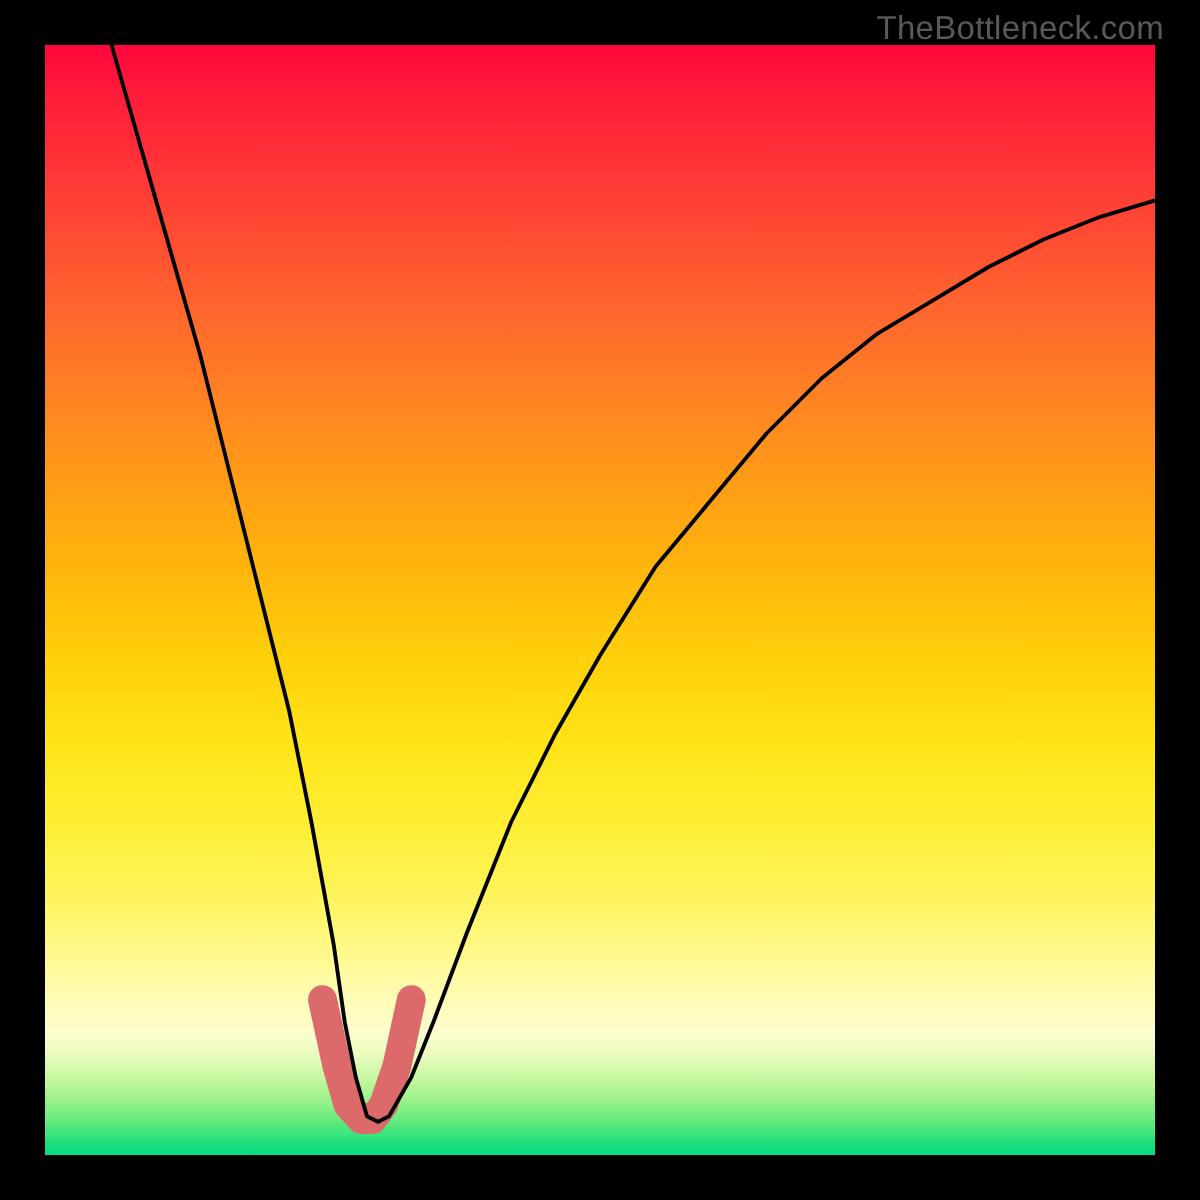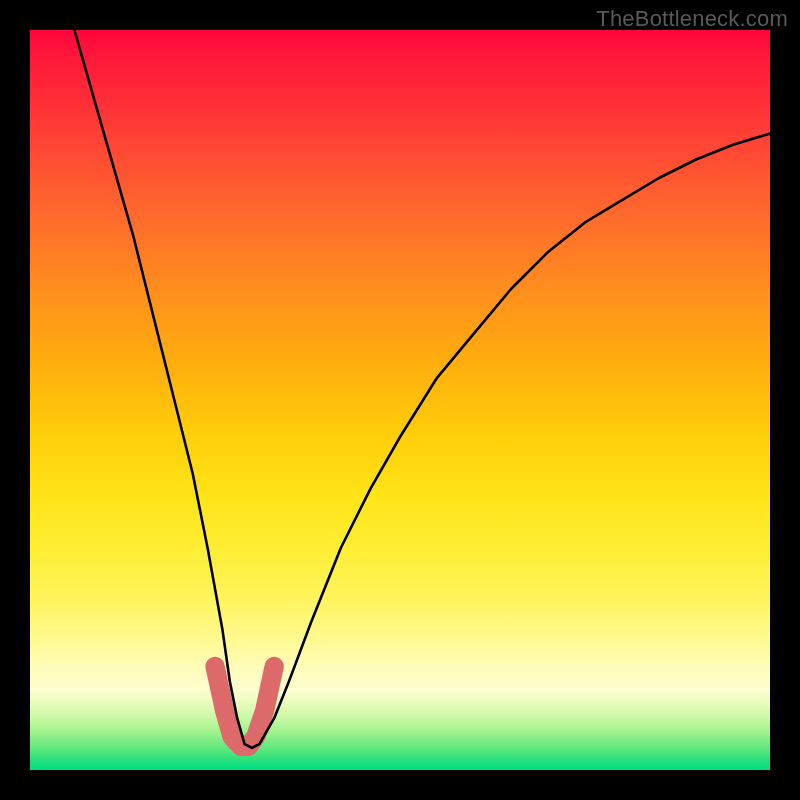--- a/index.html
+++ b/index.html
@@ -42,21 +42,21 @@
   .curve-layer {
     position: absolute;
     top: 30px;
     left: 30px;
     width: 740px;
     height: 740px;
   }
   .watermark {
     position: absolute;
     top: 6px;
-    right: 12px;
+    right: 24px;
     color: #595959;
     font-size: 22px;
     font-weight: 500;
     letter-spacing: 0.2px;
   }
 </style>
 </head>
 <body>
 
 <div class="gradient"></div>

